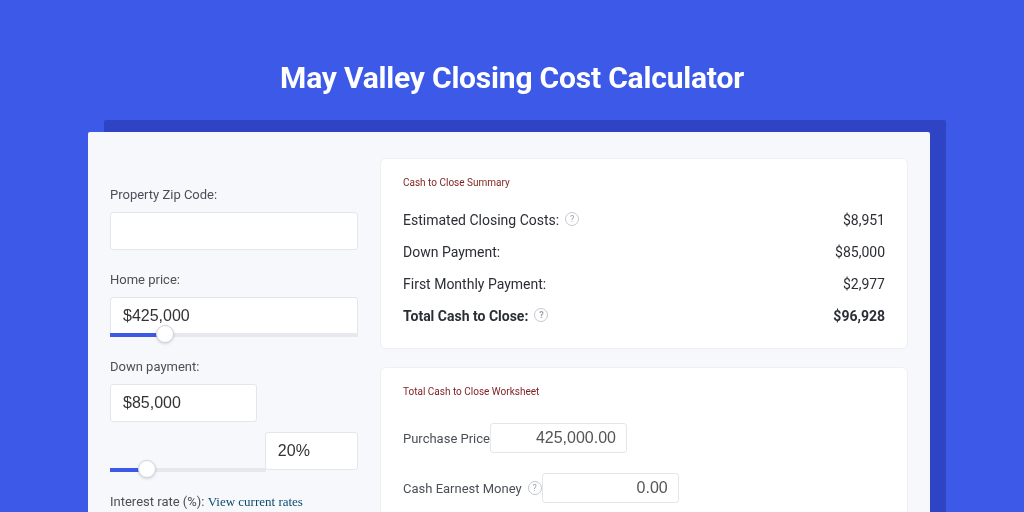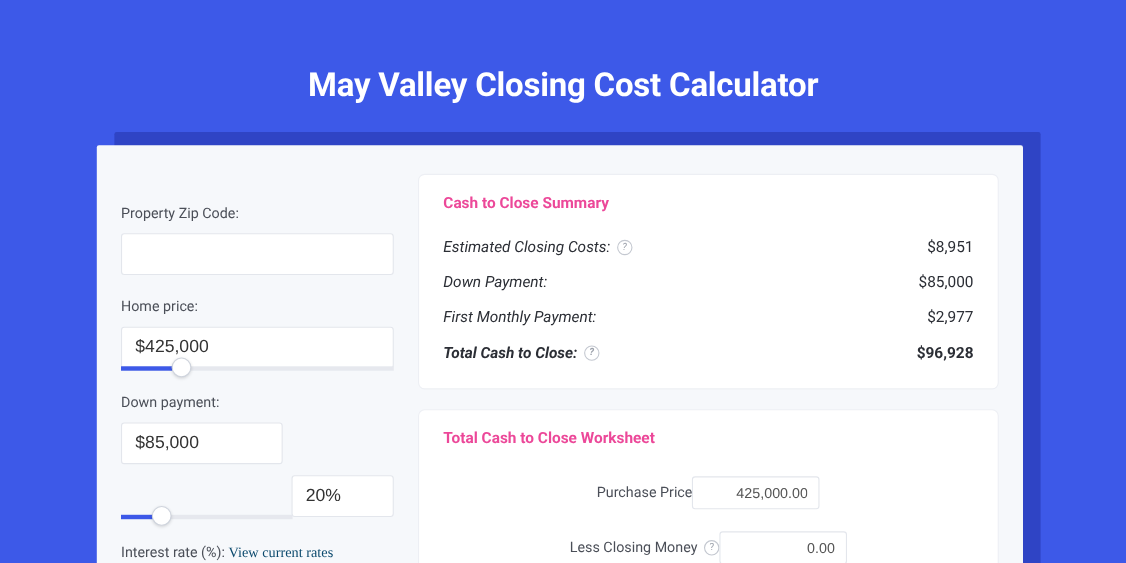--- a/index.html
+++ b/index.html
@@ -87,68 +87,68 @@
   .down-row .text-input:last-child { flex: 1; margin-top: 48px; }
   .link { color: #0c4a6e; text-decoration: none; cursor: pointer; font-family: Liberation Serif, serif; }
   .summary-card {
     background: #fff;
     border: 1px solid #edeff4;
     border-radius: 6px;
     padding: 18px 22px 16px 22px;
     margin-bottom: 18px;
   }
   .summary-title {
-    font-size: 14px;
-    font-weight: 700;
-    color: #ec4899;
+    font-size: 10px;
+    font-weight: 400;
+    color: #7f1d1d;
     margin-bottom: 16px;
   }
   .summary-row {
     display: flex;
     justify-content: space-between;
     align-items: center;
     font-size: 14px;
     color: #2b2e35;
     padding: 8px 0;
   }
-  .summary-row .label { display: flex; align-items: center; gap: 6px; font-style: italic; }
+  .summary-row .label { display: flex; gap: 6px; }
   .summary-row.bold { font-weight: 700; }
   .help-icon {
     width: 14px; height: 14px;
     border: 1px solid #c4c8d0;
     border-radius: 50%;
     display: inline-flex;
     align-items: center; justify-content: center;
     font-size: 9px;
     color: #9ca1ab;
     cursor: help;
   }
   .worksheet-card {
     background: #fff;
     border: 1px solid #edeff4;
     border-radius: 6px;
     padding: 18px 22px 16px 22px;
   }
   .ws-row {
     display: flex;
-    justify-content: center;
+    justify-content: flex-start;
     align-items: center;
     font-size: 13px;
     color: #4b4f58;
     padding: 10px 0;
   }
   .ws-row .label { display: flex; align-items: center; gap: 6px; }
   .ws-input {
-    width: 116px;
+    width: 137px;
     height: 30px;
     background: #fff;
     border: 1px solid #e3e6ec;
     border-radius: 3px;
     padding: 0 10px;
-    font-size: 13px;
+    font-size: 16px;
     color: #555;
     text-align: right;
   }
 </style>
 </head>
 <body>
 
 <div class="page-title">May Valley Closing Cost Calculator</div>
 
 <div class="card-shadow"></div>
@@ -236,21 +236,21 @@
 
       <div class="ws-row">
         <span class="label">
           <span>Purchase Price</span>
         </span>
         <input class="ws-input" value="425,000.00" style="">
       </div>
 
       <div class="ws-row">
         <span class="label">
-          <span>Less Closing Money</span>
+          <span>Cash Earnest Money</span>
           <span class="help-icon">?</span>
         </span>
         <input class="ws-input" value="0.00" style="">
       </div>
 
     </div>
 
   </div>
 </div>
 

